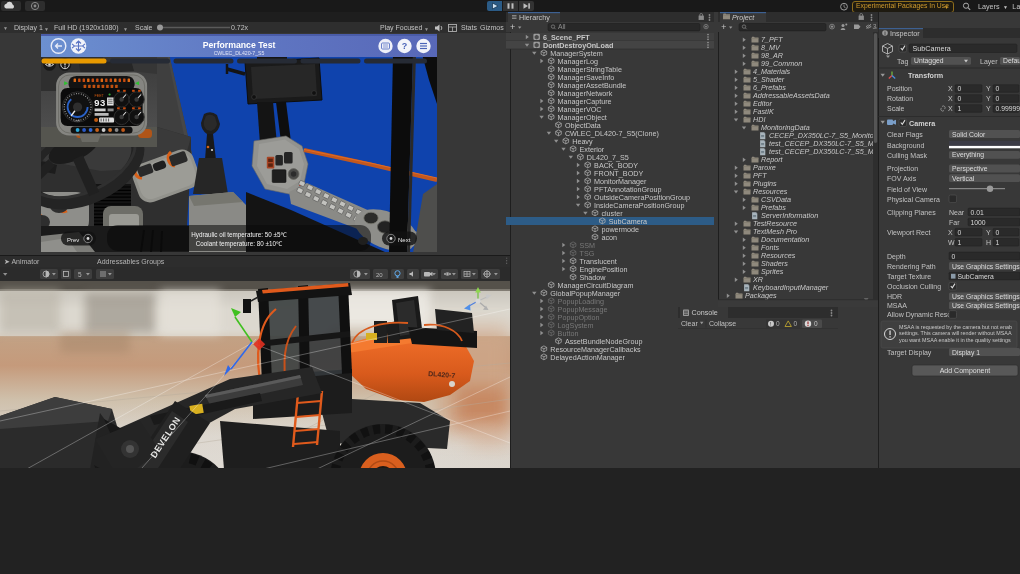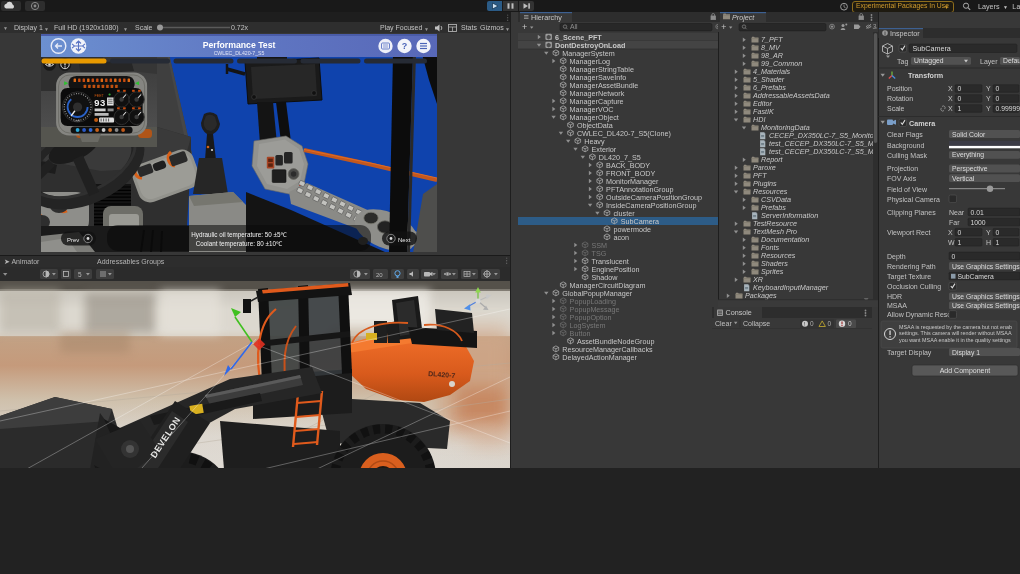--- a/index.html
+++ b/index.html
@@ -653,21 +653,21 @@
           <circle cx="463" cy="268.2" r="1.4" fill="#cccccc"></circle>
           <circle cx="468" cy="268.2" r="1.4" fill="#d07028"></circle>
           <circle cx="473" cy="268.2" r="1.4" fill="#c05818"></circle>
           <path d="M406 270 L406 276 L410 276" stroke="#e06020" stroke-width="1.8" fill="none"></path>
           <path d="M507 270 L507 276 L503 276" stroke="#e06020" stroke-width="1.8" fill="none"></path>
           <path d="M434 274 Q450 277 470 274" stroke="#2a2a28" stroke-width="3" fill="none"></path>
         </g>
       </svg></div>
 
 <div class="abs" style="left:510px;top:12px;width:208px;height:551px;background:#383838;border-left:1px solid #1e1e1e;"></div>
-<div class="abs" id="hierarchy" style="left:518px;top:12px;width:208px;height:551px;"><svg width="208" height="551" viewBox="0 0 208 551" xmlns="http://www.w3.org/2000/svg">
+<div class="abs" id="hierarchy" style="left:506px;top:12px;width:208px;height:551px;"><svg width="208" height="551" viewBox="0 0 208 551" xmlns="http://www.w3.org/2000/svg">
         <rect x="0" y="0" width="208" height="10" fill="#2d2d2d"></rect>
         <rect x="2" y="0" width="52" height="10" fill="#383838"></rect>
         <rect x="2" y="0" width="52" height="1.2" fill="#3d6091"></rect>
         <g fill="#9a9a9a">
           <rect x="6" y="3" width="4.5" height="0.8"></rect>
           <rect x="6" y="4.6" width="4.5" height="0.8"></rect>
           <rect x="6" y="6.2" width="4.5" height="0.8"></rect>
         </g>
         <text x="13" y="7.5" font-size="7.2" fill="#c8c8c8">Hierarchy</text>
         <g stroke="#8a8a8a" fill="none" stroke-width="0.8">
@@ -1189,21 +1189,21 @@
         <text x="27.0" y="286.3" font-size="7.2" fill="#c8c8c8">Packages</text>
         <path d="M146 286.5 L150.4 286.5 L148.2 289.5 Z" fill="#909090"></path>
         <rect x="0" y="287.7" width="160" height="7.3" fill="#3a3a3a"></rect>
         <line x1="0" y1="287.7" x2="160" y2="287.7" stroke="#2a2a2a" stroke-width="0.7"></line>
         <rect x="155" y="20" width="5" height="268" fill="#2e2e2e"></rect>
         <rect x="155.8" y="21" width="3.4" height="110" rx="1.7" fill="#555555"></rect>
         <path d="M155.8 16.5 L159.2 16.5 L157.5 14 Z" fill="#777"></path>
       </svg></div>
 
 <div class="abs" style="left:718px;top:307px;width:160px;height:256px;background:#383838;border-left:1px solid #1e1e1e;"></div>
-<div class="abs" id="console" style="left:712px;top:307px;width:160px;height:256px;text-decoration:underline;"><svg width="160" height="256" viewBox="0 0 160 256" xmlns="http://www.w3.org/2000/svg">
+<div class="abs" id="console" style="left:678px;top:307px;width:160px;height:256px;text-decoration:underline;"><svg width="160" height="256" viewBox="0 0 160 256" xmlns="http://www.w3.org/2000/svg">
         <rect x="0" y="0" width="160" height="11" fill="#2d2d2d"></rect>
         <rect x="2" y="0" width="48" height="11" fill="#383838"></rect>
         <rect x="5" y="2.5" width="6" height="6.5" rx="0.8" fill="#9a9a9a"></rect>
         <g stroke="#2d2d2d" stroke-width="0.7">
           <line x1="6" y1="4.2" x2="10" y2="4.2"></line>
           <line x1="6" y1="5.8" x2="10" y2="5.8"></line>
           <line x1="6" y1="7.4" x2="10" y2="7.4"></line>
         </g>
         <text x="13.5" y="8" font-size="7.2" fill="#c8c8c8">Console</text>
         <g fill="#8a8a8a">

